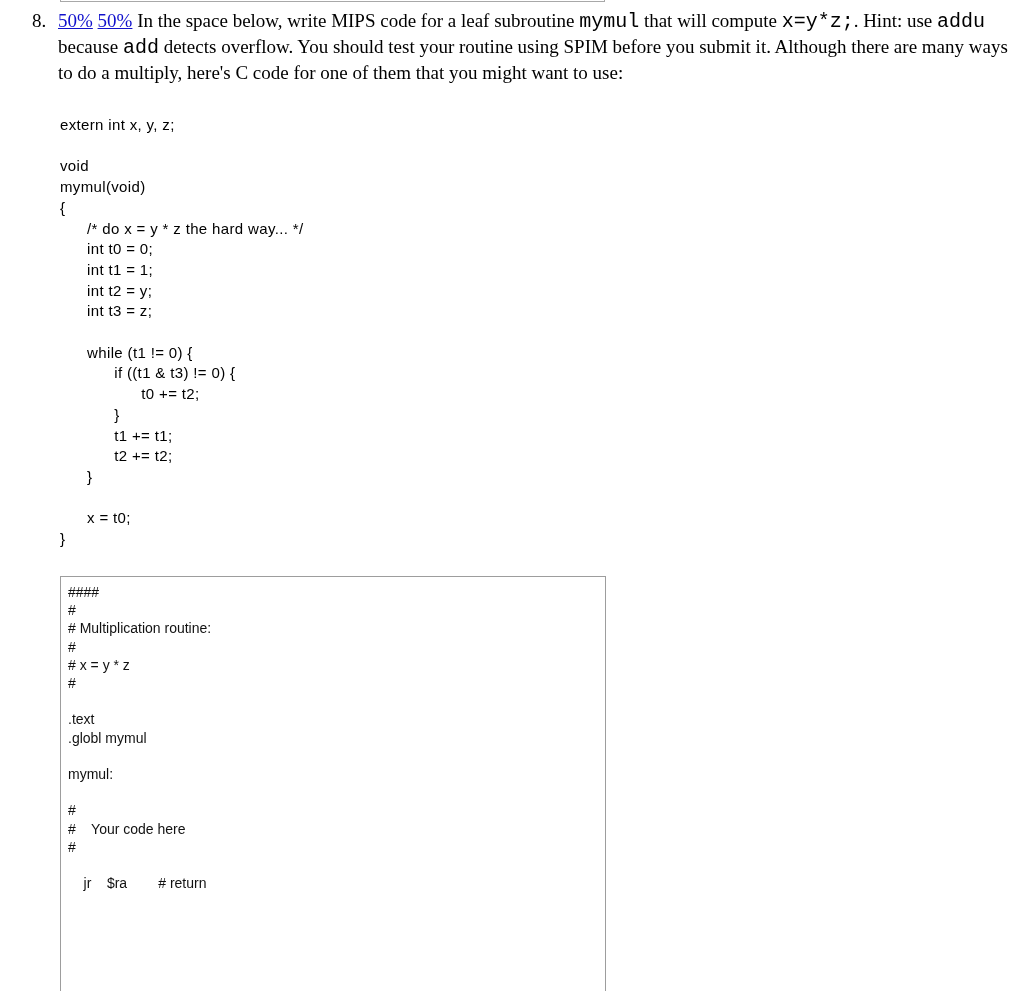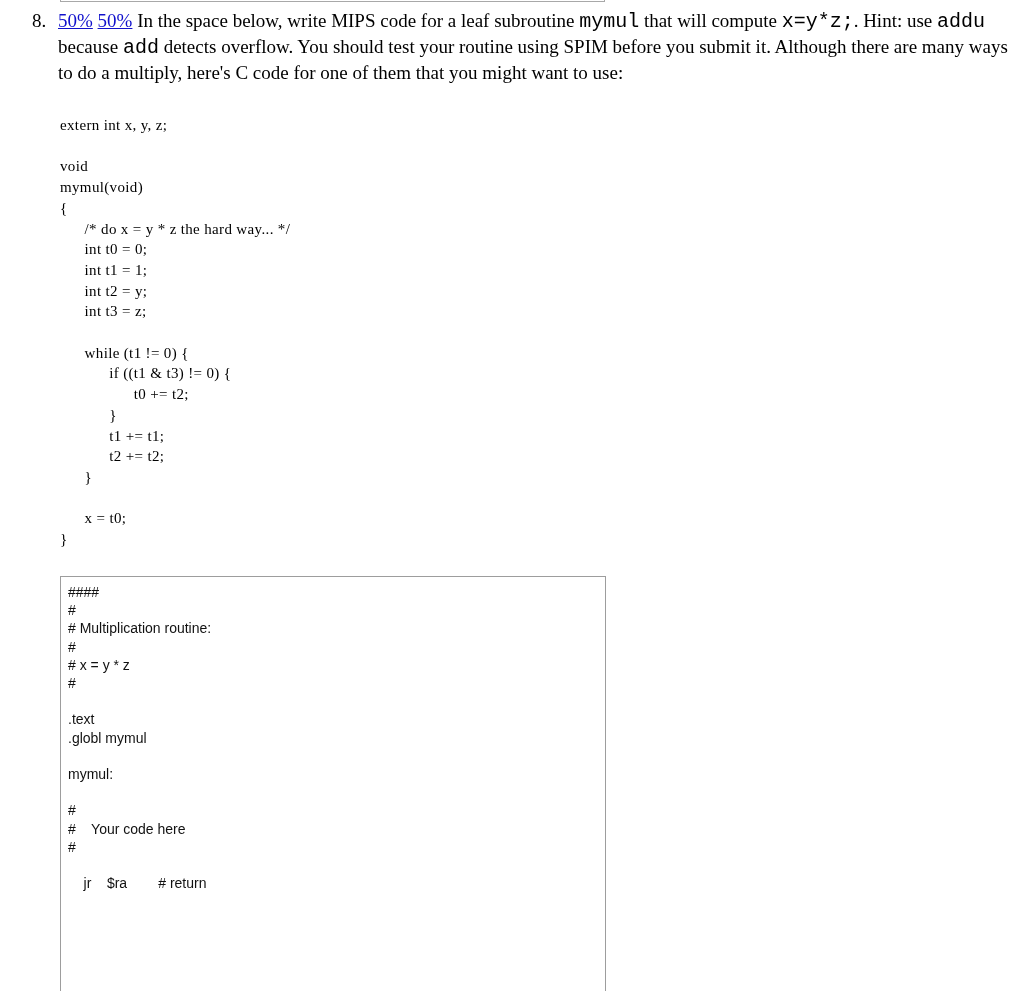--- a/index.html
+++ b/index.html
@@ -70,21 +70,21 @@
   code, .mono {
     font-family: "Liberation Mono", "DejaVu Sans Mono", monospace;
     font-size: 20px;
   }
 
   
   .c-code {
     position: absolute;
     left: 60px;
     top: 100px;
-    font-family: Liberation Serif, serif;
+    font-family: Liberation Sans, sans-serif;
     font-size: 15px;
     line-height: 20.7px;
     white-space: pre;
     letter-spacing: 0.35px;
     color: #000000;
   }
 
   
   .answer-box {
     position: absolute;

